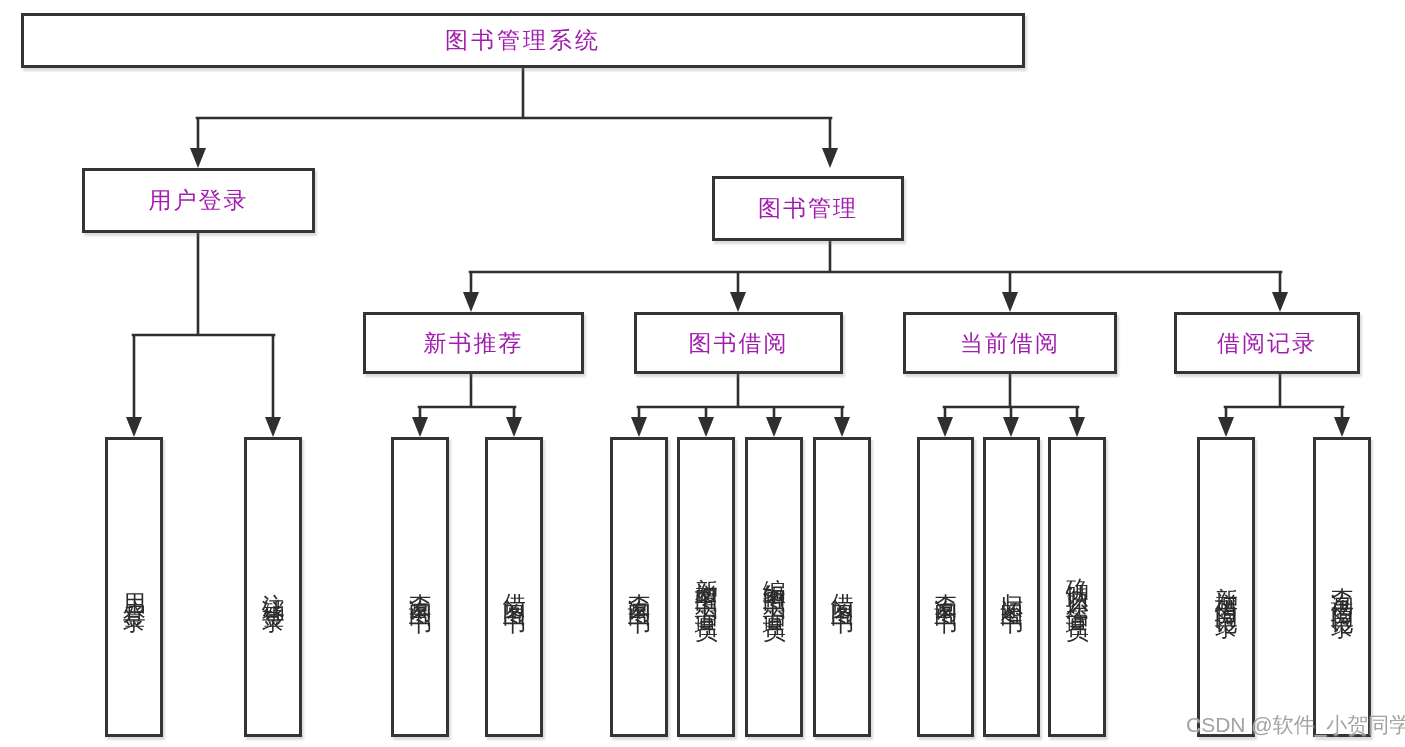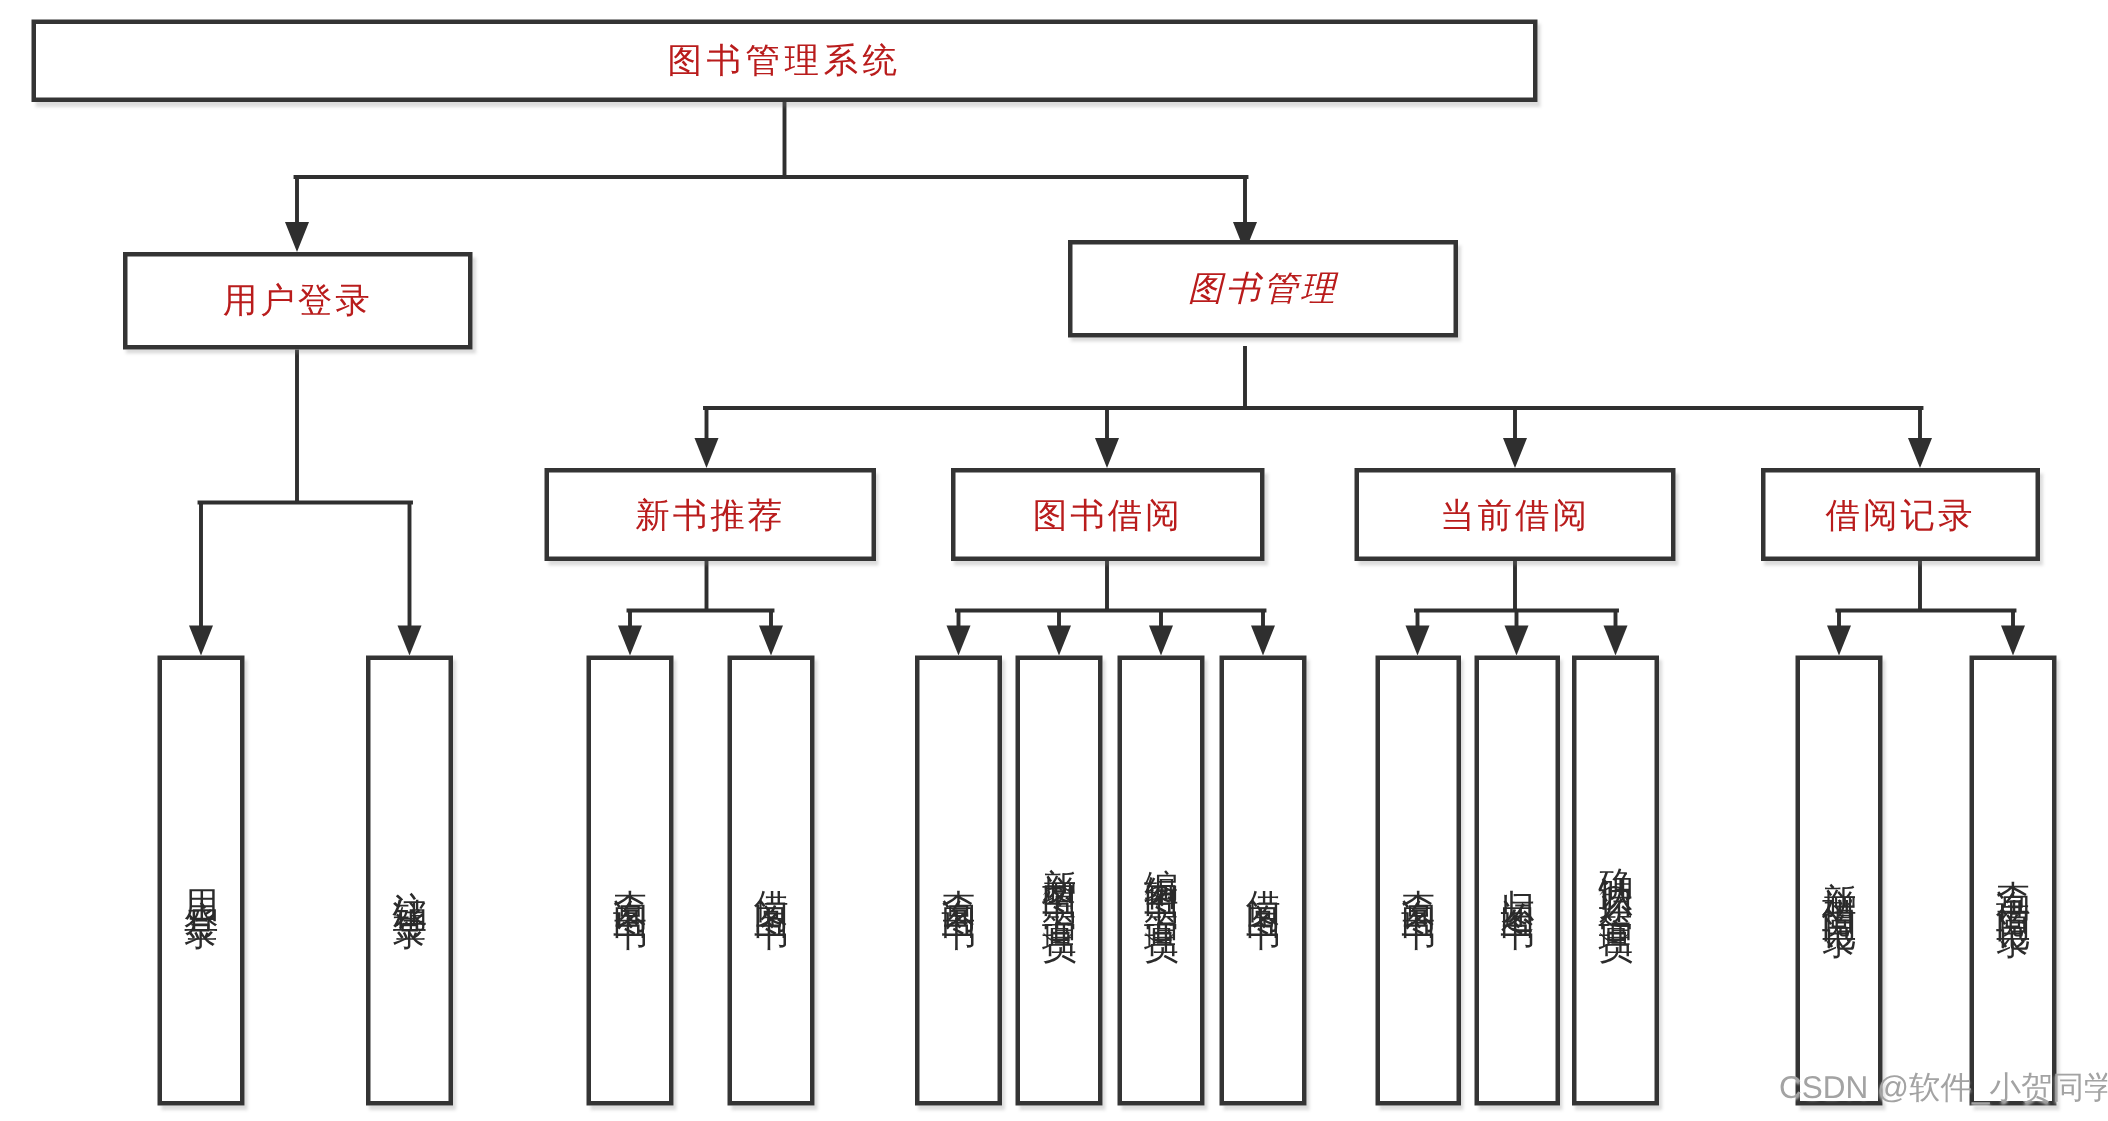--- a/index.html
+++ b/index.html
@@ -31,21 +31,21 @@
     display: flex;
     align-items: center;
     justify-content: center;
     z-index: 2;
     color: #2b2b2b;
   }
   .hlabel {
     font-size: 23px;
     letter-spacing: 2px;
     white-space: nowrap;
-    color: #b91c1c;
+    color: #a21caf;
   }
   .title-label {
     font-size: 23px;
     letter-spacing: 3px;
   }
   .vlabel {
     writing-mode: vertical-rl;
     text-orientation: mixed;
     font-size: 23px;
     line-height: 1.1;
@@ -101,21 +101,21 @@
     </g>
   </svg>
 
   <div class="box" style="left:21px; top:13px; width:1004px; height:55px;">
     <span class="hlabel title-label">图书管理系统</span>
   </div>
 
   <div class="box" style="left:82px; top:168px; width:233px; height:65px;">
     <span class="hlabel">用户登录</span>
   </div>
-  <div class="box" style="left:712px; top:160px; width:260px; height:65px;font-style:italic;">
+  <div class="box" style="left:712px; top:176px; width:192px; height:65px;">
     <span class="hlabel">图书管理</span>
   </div>
 
   <div class="box" style="left:363px; top:312px; width:221px; height:62px;">
     <span class="hlabel">新书推荐</span>
   </div>
   <div class="box" style="left:903px; top:312px; width:214px; height:62px;">
     <span class="hlabel">当前借阅</span>
   </div>
   <div class="box" style="left:634px; top:312px; width:209px; height:62px;">

